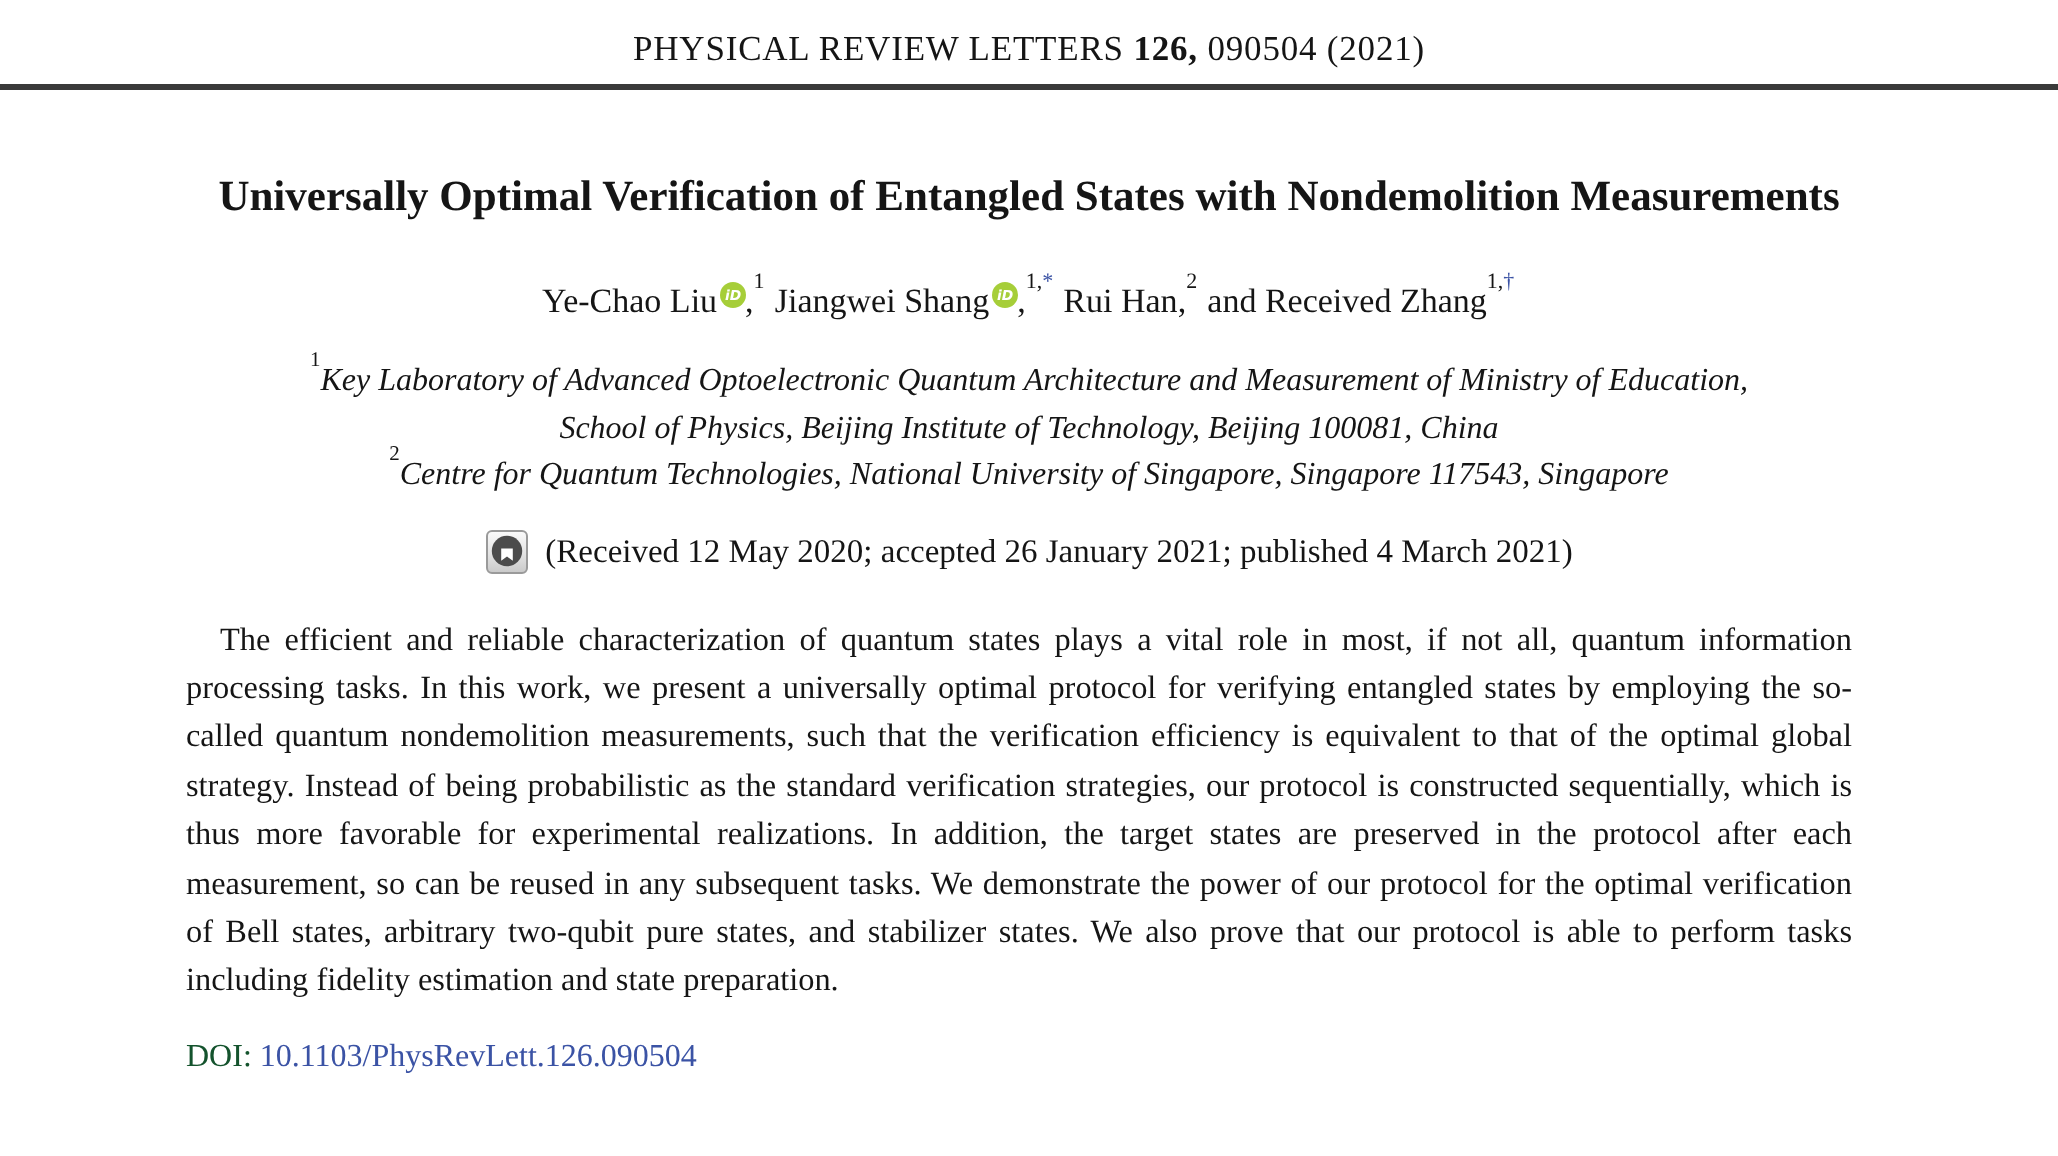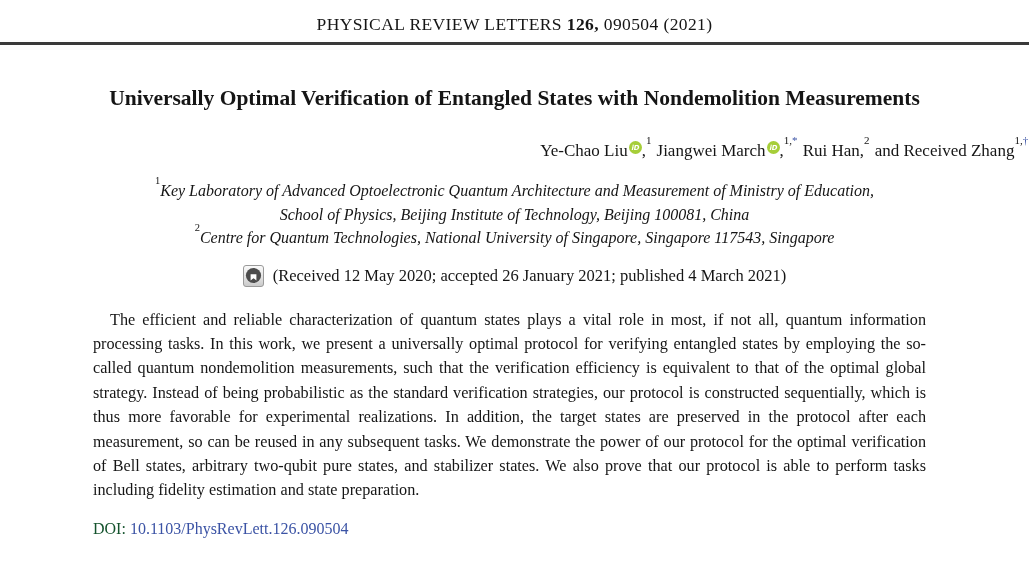--- a/index.html
+++ b/index.html
@@ -38,21 +38,21 @@
     margin: 40px 28px 0 28px;
     text-align: center;
     font-size: 21.5px;
     font-weight: bold;
     line-height: 26px;
   }
 
   
   .authors {
     margin-top: 26px;
-    text-align: right;
+    text-align: center;
     font-size: 17px;
     line-height: 24px;
   }
   .author { margin-right: 0.05em; }
   sup.affmark {
     font-size: 11px;
     position: relative;
     top: -0.5em;
     line-height: 0;
   }
@@ -117,21 +117,21 @@
 
 <div class="journal-line"><span>PHYSICAL REVIEW LETTERS</span> <span class="vol">126,</span> <span>090504 (2021)</span></div>
 <div class="double-rule"></div>
 
 <h1 class="title">Universally Optimal Verification of Entangled States with Nondemolition Measurements</h1>
 
 <div class="authors"><span class="author"><span></span><span>Ye-Chao Liu</span><span class="orcid-badge"><svg width="13" height="13" viewBox="0 0 16 16">
           <circle cx="8" cy="8" r="8" fill="#a6ce39"></circle>
           <text x="8" y="11" font-size="8.5" fill="#ffffff" text-anchor="middle" font-family="DejaVu Sans, sans-serif" font-weight="bold" font-style="italic">iD</text>
         </svg></span><span>,</span><sup class="affmark"><span>1</span><span class="fnsym"></span></sup></span>
-  <span class="author"><span></span><span>Jiangwei March</span><span class="orcid-badge"><svg width="13" height="13" viewBox="0 0 16 16">
+  <span class="author"><span></span><span>Jiangwei Shang</span><span class="orcid-badge"><svg width="13" height="13" viewBox="0 0 16 16">
           <circle cx="8" cy="8" r="8" fill="#a6ce39"></circle>
           <text x="8" y="11" font-size="8.5" fill="#ffffff" text-anchor="middle" font-family="DejaVu Sans, sans-serif" font-weight="bold" font-style="italic">iD</text>
         </svg></span><span>,</span><sup class="affmark"><span>1,</span><span class="fnsym">*</span></sup></span>
   <span class="author"><span></span><span>Rui Han</span><span>,</span><sup class="affmark"><span>2</span><span class="fnsym"></span></sup></span>
   <span class="author"><span>and </span><span>Received Zhang</span><span></span><sup class="affmark"><span>1,</span><span class="fnsym">†</span></sup></span></div>
 
 <div class="affils">
   <div><sup class="affmark">1</sup><span>Key Laboratory of Advanced Optoelectronic Quantum Architecture and Measurement of Ministry of Education,</span></div>
   <div><span>School of Physics, Beijing Institute of Technology, Beijing 100081, China</span></div>
   <div><sup class="affmark">2</sup><span>Centre for Quantum Technologies, National University of Singapore, Singapore 117543, Singapore</span></div>

